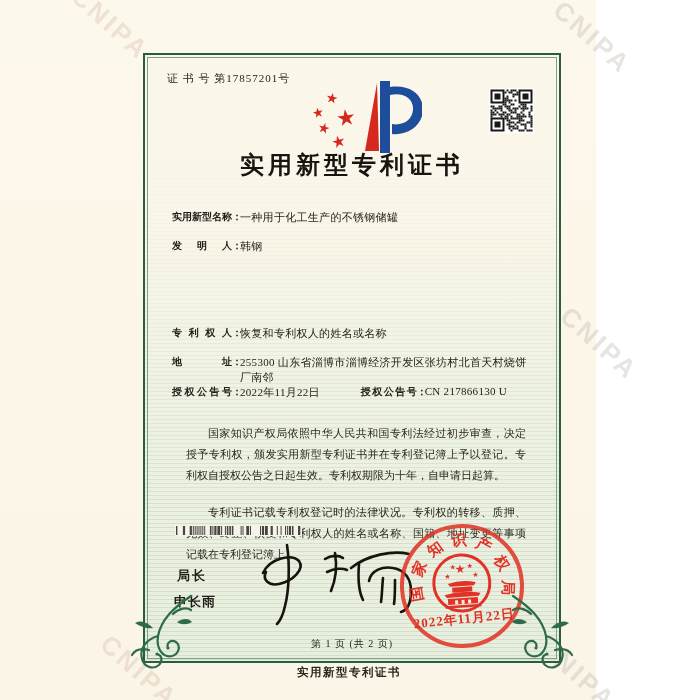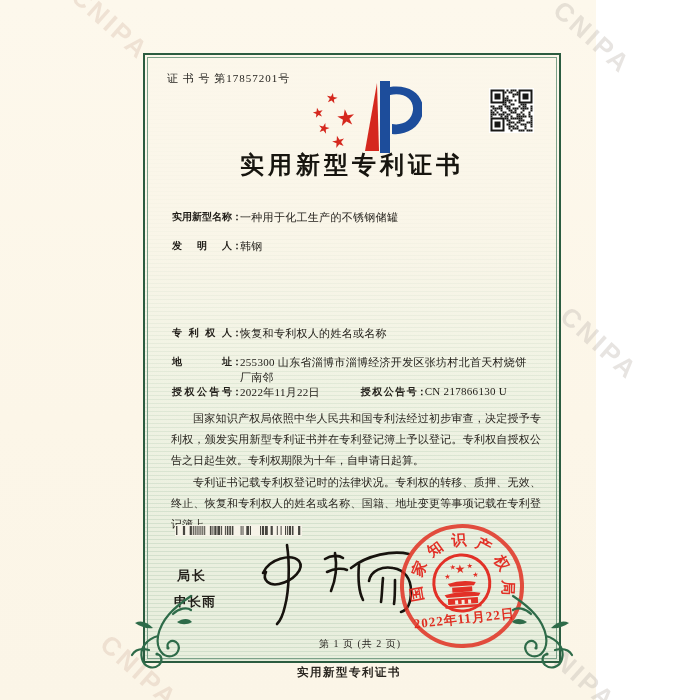--- a/index.html
+++ b/index.html
@@ -26,35 +26,35 @@
   
   .row{position:absolute;left:27px;font-size:11px;color:#23201b;white-space:nowrap;}
   .fld-label{display:inline-block;width:60px;font-size:10px;font-weight:600;text-align:justify;text-align-last:justify;vertical-align:top;color:#1f1c17;}
   .colon{display:inline-block;width:8px;font-weight:600;vertical-align:top;font-size:10px;}
   .fld-value{display:inline-block;vertical-align:top;font-size:11px;letter-spacing:0.3px;}
   .val-wrap{white-space:normal;width:292px;line-height:15px;}
   .pair2{display:inline-block;margin-left:38px;}
   .fld-label2{display:inline-block;width:56px;font-size:10px;font-weight:600;text-align:justify;text-align-last:justify;vertical-align:top;}
   
   .legal{position:absolute;left:25px;top:352px;width:372px;font-size:11px;line-height:21px;color:#2a2620;text-align:justify;}
-  .legal p{margin:1px;text-indent:2em;font-family:Liberation Serif, serif;}
+  .legal p{margin:16px;text-indent:2em;font-family:Liberation Serif, serif;}
   
   .barcode{position:absolute;left:30px;top:470px;width:127px;height:11px;}
   
   .signer-title{position:absolute;left:32px;top:512px;font-family:"Liberation Sans","DejaVu Sans",sans-serif;font-size:13px;font-weight:600;color:#201d18;letter-spacing:2px;}
   .signer-name{position:absolute;left:29px;top:538px;font-family:"Liberation Sans","DejaVu Sans",sans-serif;font-size:13px;font-weight:600;color:#201d18;letter-spacing:1px;}
   .signature{position:absolute;left:100px;top:480px;width:180px;height:95px;}
   
   .seal{position:absolute;left:255px;top:469px;width:124px;height:124px;transform:rotate(-4deg);}
   .seal-ring{position:absolute;inset:0;border:4px solid rgba(225,48,34,0.85);border-radius:50%;}
   .seal-char{position:absolute;left:54px;top:54px;width:16px;height:16px;text-align:center;font-size:15px;font-weight:bold;color:#e23127;line-height:16px;}
   .seal-emblem{position:absolute;left:30px;top:27px;width:64px;height:64px;}
   .seal-date{position:absolute;left:-10px;top:86px;width:144px;text-align:center;font-size:13px;font-weight:bold;color:rgba(223,37,24,0.95);letter-spacing:1px;transform:rotate(-2deg);white-space:nowrap;}
   
-  .pageinfo{position:absolute;left:0;top:582px;width:100%;text-align:center;font-size:10px;color:#2a2722;letter-spacing:1px;margin-left:8px;}
+  .pageinfo{position:absolute;left:0;top:582px;width:100%;text-align:center;font-size:10px;color:#2a2722;letter-spacing:1px;}
   .contnote{position:absolute;left:297px;top:665px;font-size:11.5px;font-weight:600;color:#2a2620;letter-spacing:1.5px;}
   
   .flourish{position:absolute;width:64px;height:84px;}
   .fl-left{left:-16px;bottom:-13px;}
   .fl-right{right:-16px;bottom:-13px;transform:scaleX(-1);}
 </style>
 </head>
 <body>
 
 <div id="stage">

